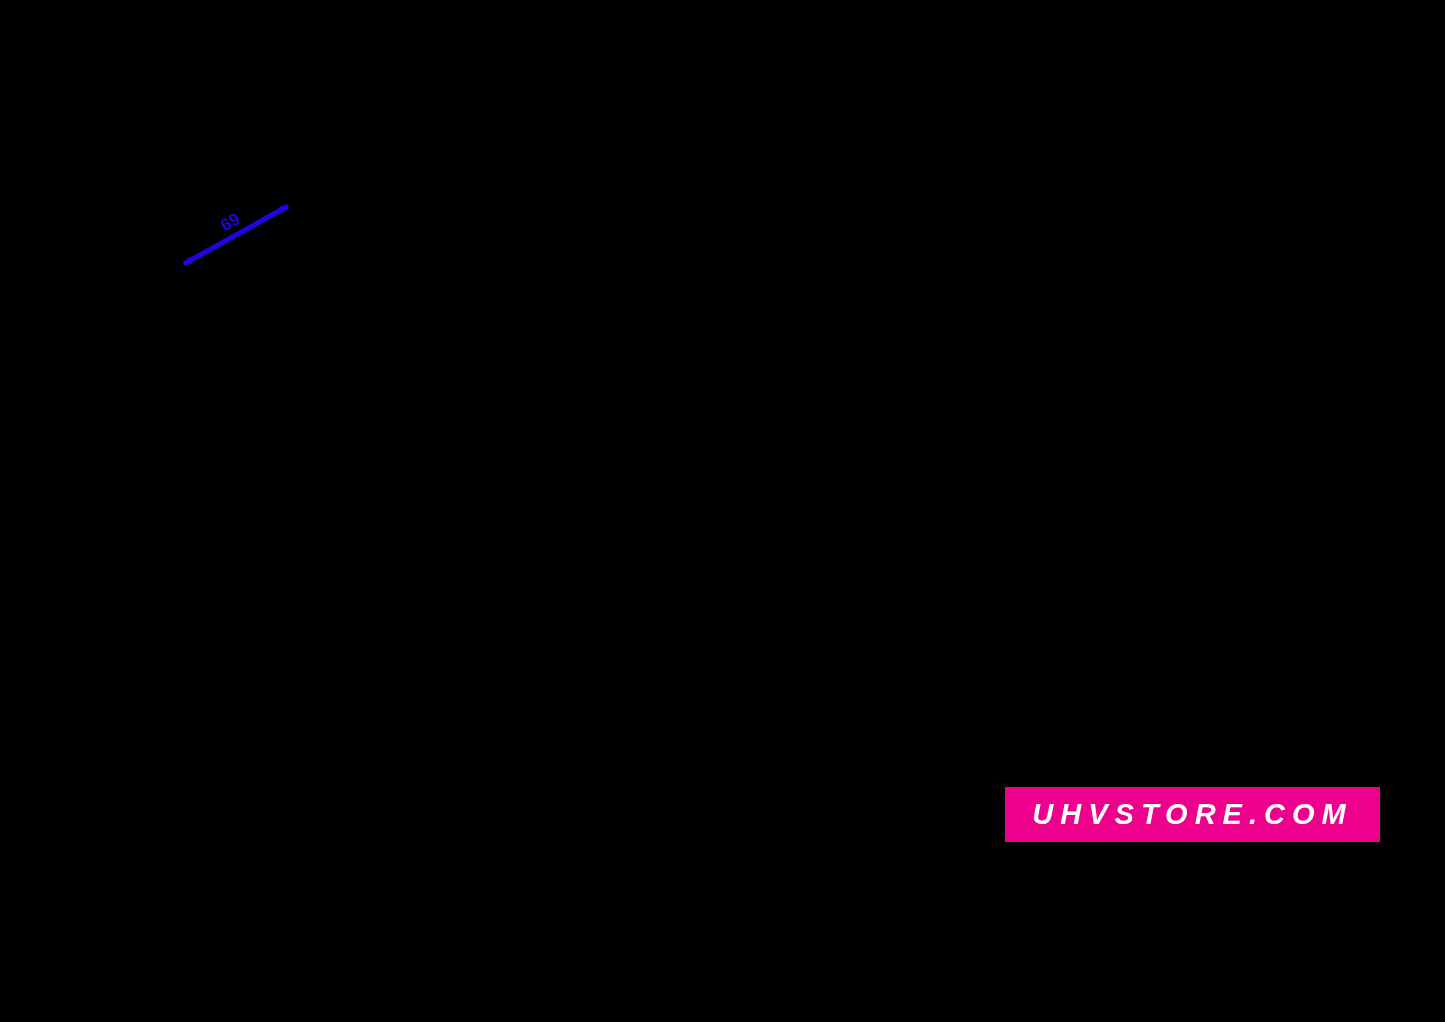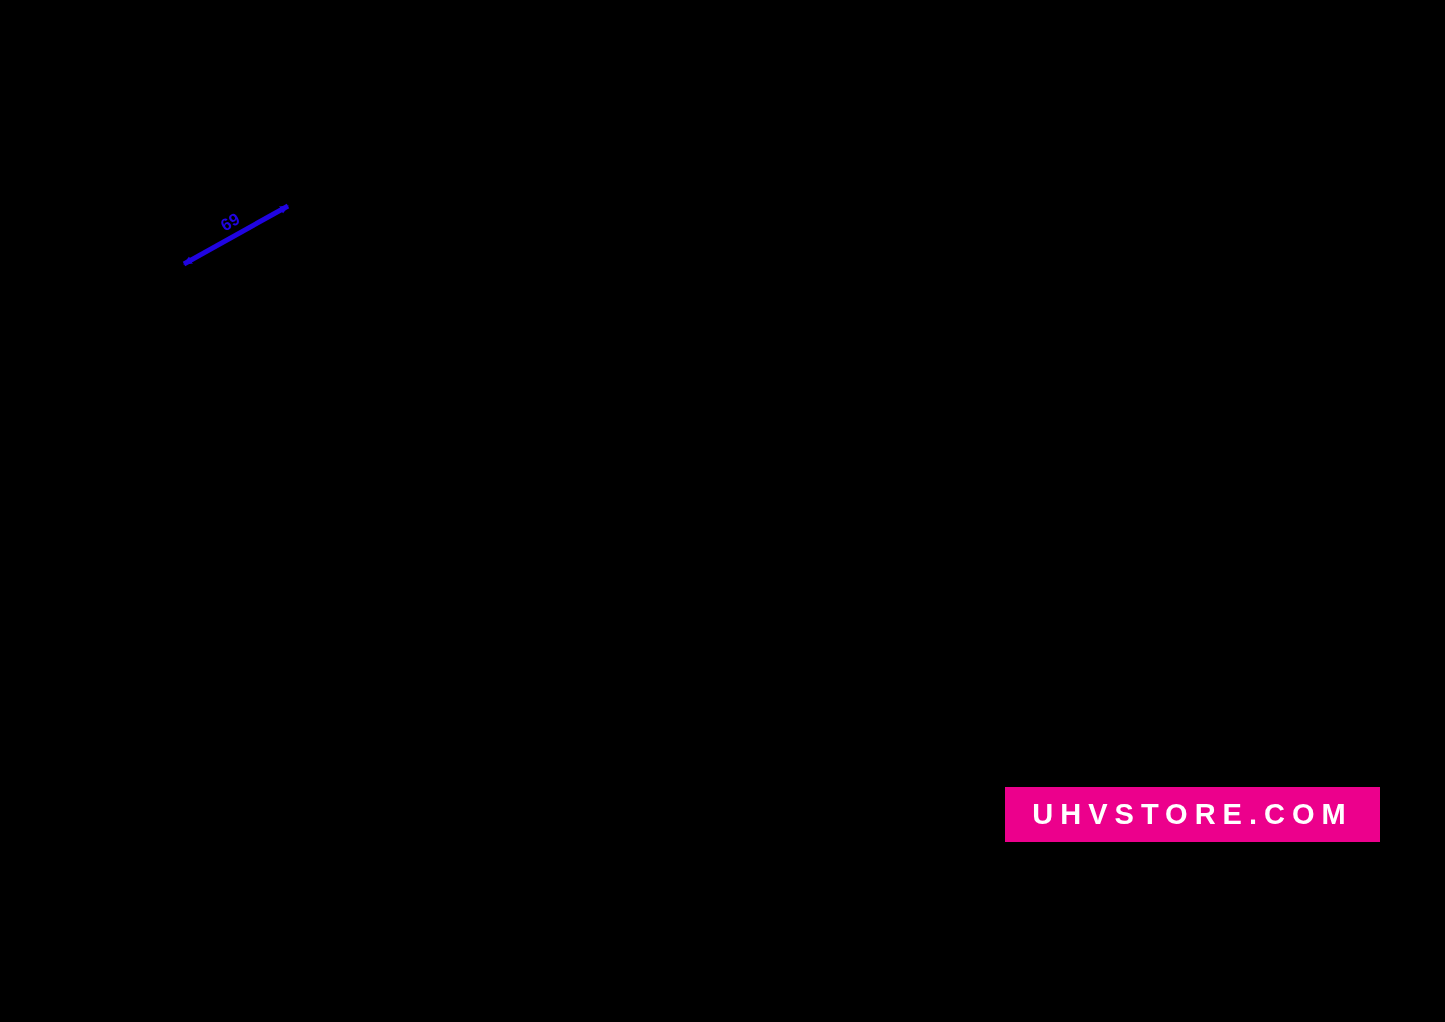--- a/index.html
+++ b/index.html
@@ -54,20 +54,21 @@
     align-items: center;
     justify-content: center;
   }
   .brand-label {
     color: var(--banner-text);
     font-family: "Liberation Sans", sans-serif;
     font-size: 29px;
     font-weight: bold;
     letter-spacing: 7px;
     white-space: nowrap;
+    font-style: italic;
   }
 </style>
 </head>
 <body>
 
 <div class="canvas">
 
   <svg class="dimension-svg" viewBox="0 0 1445 1022" xmlns="http://www.w3.org/2000/svg">
     <defs>
       <marker id="arrow-end" markerWidth="10" markerHeight="10" refX="8" refY="4" orient="auto" markerUnits="userSpaceOnUse">

